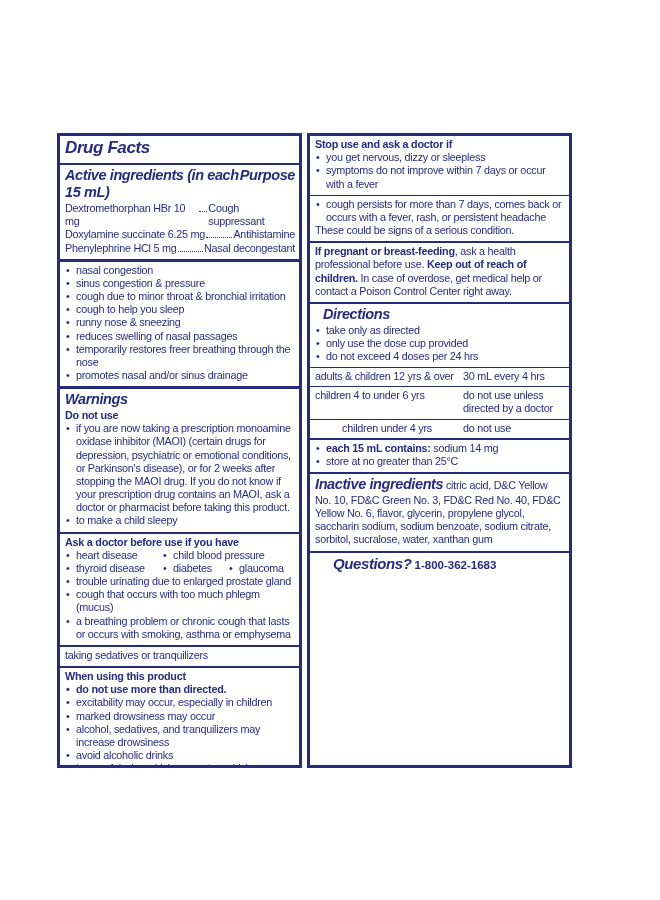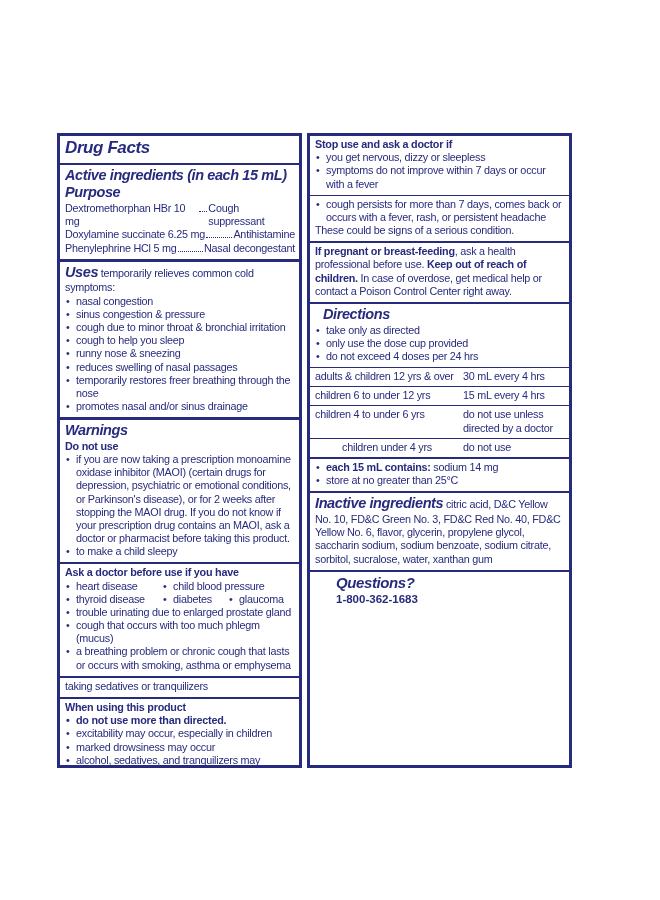--- a/index.html
+++ b/index.html
@@ -25,38 +25,38 @@
   .col.left{width:245px;}
   .col.right{width:265px;}
   .sec{padding:2px 4px 4px 5px;}
   .b1{border-top:1.5px solid var(--ink);}
   .b2{border-top:2px solid var(--ink);}
   .b3{border-top:3px solid var(--ink);}
   .h-drug{font-size:17px;font-weight:bold;font-style:italic;letter-spacing:-0.4px;}
   .h-big{font-size:14.5px;font-weight:bold;font-style:italic;letter-spacing:-0.4px;}
   .h-bold{font-weight:bold;}
   b,.bold{font-weight:bold;}
-  .ai-head{display:flex;align-items:baseline;flex-direction:column;}
+  .ai-head{display:flex;align-items:baseline;}
   .ing-row{display:flex;align-items:baseline;}
   .ing-row .lead{flex:1;border-bottom:1.4px dotted var(--ink);margin:0 1px 2px 1px;min-width:8px;}
   .bullet{display:flex;}
   .bullet .dot{flex:0 0 10px;padding-left:1px;}
   .bullet .txt{flex:1;}
   .inline-row{display:flex;}
   .inline-row .bullet{flex:0 0 auto;}
   .iw1{width:97px;}
   .iw2{width:66px;}
   .dose-row{display:flex;border-top:1.5px solid var(--ink);padding:2px 16px 3px 5px;}
   .dose-age{width:148px;padding-right:4px;box-sizing:border-box;}
   .dose-age.center{text-align:center;}
   .dose-val{flex:1;}
   .indent-1{padding-left:8px;}
   .indent-2{padding-left:28px;}
   .indent-3{padding-left:18px;}
-  .q-row{display:flex;align-items:baseline;flex-direction:column;}
+  .q-row{display:flex;align-items:baseline;}
   .h-q{font-size:15px;font-weight:bold;font-style:italic;letter-spacing:-0.4px;}
   .q-phone{font-weight:bold;font-size:11.5px;margin-left:3px;letter-spacing:0;}
   p{margin:0;}
 </style>
 </head>
 <body>
 
 <div class="label">
 
   <div class="col left">
@@ -81,21 +81,20 @@
         <span>Antihistamine</span>
       </div>
       <div class="ing-row">
         <span>Phenylephrine HCl 5 mg</span>
         <span class="lead"></span>
         <span>Nasal decongestant</span>
       </div>
     </div>
 
     <div class="sec b3">
-      <p><span class="h-big">Uses</span> <span>temporarily relieves common cold symptoms:</span></p>
       <div class="bullet">
           <span class="dot">•</span>
           <span class="txt">nasal congestion</span>
         </div>
       <div class="bullet">
           <span class="dot">•</span>
           <span class="txt">sinus congestion &amp; pressure</span>
         </div>
       <div class="bullet">
           <span class="dot">•</span>
@@ -250,24 +249,20 @@
           <span class="dot">•</span>
           <span class="txt">do not exceed 4 doses per 24 hrs</span>
         </div>
     </div>
 
     <div class="dose-row">
       <span class="dose-age">adults &amp; children 12 yrs &amp; over</span>
       <span class="dose-val">30 mL every 4 hrs</span>
     </div>
     <div class="dose-row">
-      <span class="dose-age">children 6 to under 12 yrs</span>
-      <span class="dose-val">15 mL every 4 hrs</span>
-    </div>
-    <div class="dose-row">
       <span class="dose-age">children 4 to under 6 yrs</span>
       <span class="dose-val">do not use unless directed by a doctor</span>
     </div>
     <div class="dose-row">
       <span class="dose-age center">children under 4 yrs</span>
       <span class="dose-val">do not use</span>
     </div>
 
     <div class="sec" style="border-top:2.5px solid var(--ink);">
       <div class="bullet">

